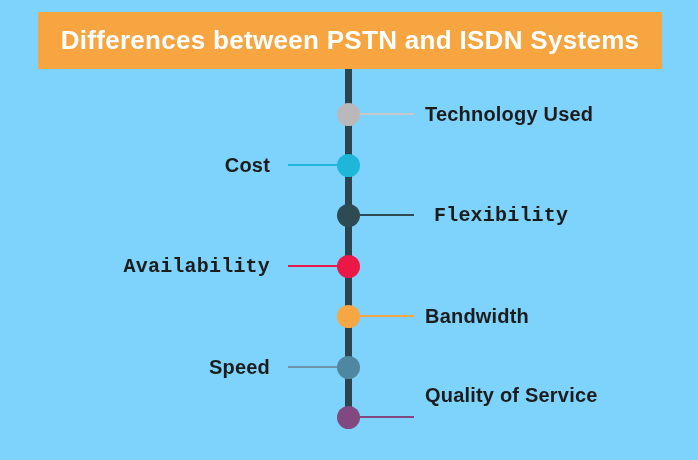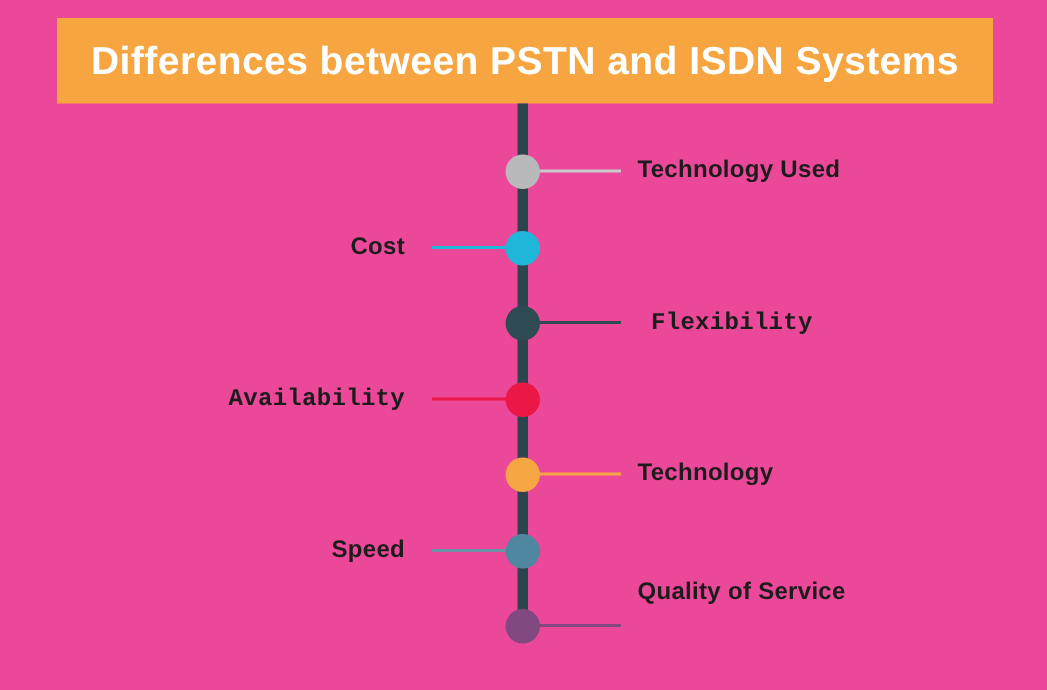--- a/index.html
+++ b/index.html
@@ -4,21 +4,21 @@
 <style>
   html, body {
     margin: 0;
     padding: 0;
     background: #ffffff;
   }
   .canvas {
     position: relative;
     width: 698px;
     height: 460px;
-    background: #ec4899;
+    background: #7dd3fc;
     font-family: "Liberation Sans", sans-serif;
     overflow: hidden;
     text-align: right;
   }
   .banner {
     position: absolute;
     left: 38px;
     top: 12px;
     width: 624px;
     height: 57px;
@@ -46,21 +46,21 @@
   }
   .dot {
     position: absolute;
     width: 23px;
     height: 23px;
     border-radius: 50%;
   }
   .item-label {
     position: absolute;
     transform: translateY(-50%);
-    font-size: 16px;
+    font-size: 20px;
     font-weight: 700;
     color: #1c1c1c;
     white-space: nowrap;
     letter-spacing: 0.2px;
   }
 </style>
 </head>
 <body>
 
 <div class="canvas">
@@ -85,21 +85,21 @@
     <span class="item-label" style="top: 215px; left: 434px; font-family: Liberation Mono, monospace;">Flexibility</span>
   </div>
       <div class="item">
     <span class="connector" style="background: rgb(235, 24, 71); top: 265px; left: 287.5px; width: 61px;"></span>
     <span class="dot" style="background: rgb(235, 24, 71); left: 337px; top: 254.5px;"></span>
     <span class="item-label" style="top: 266px; right: 428px; font-family: Liberation Mono, monospace;">Availability</span>
   </div>
       <div class="item">
     <span class="connector" style="background: rgb(247, 166, 68); top: 315px; left: 348.5px; width: 65px;"></span>
     <span class="dot" style="background: rgb(247, 166, 68); left: 337px; top: 304.5px;"></span>
-    <span class="item-label" style="top: 316px; left: 425px;">Technology</span>
+    <span class="item-label" style="top: 316px; left: 425px;">Bandwidth</span>
   </div>
       <div class="item">
     <span class="connector" style="background: rgb(108, 147, 168); top: 366px; left: 287.5px; width: 61px;"></span>
     <span class="dot" style="background: rgb(79, 134, 160); left: 337px; top: 355.5px;"></span>
     <span class="item-label" style="top: 367px; right: 428px;">Speed</span>
   </div>
       <div class="item">
     <span class="connector" style="background: rgb(129, 73, 127); top: 416px; left: 348.5px; width: 65px;"></span>
     <span class="dot" style="background: rgb(129, 73, 127); left: 337px; top: 405.5px;"></span>
     <span class="item-label" style="top: 395px; left: 425px;">Quality of Service</span>

